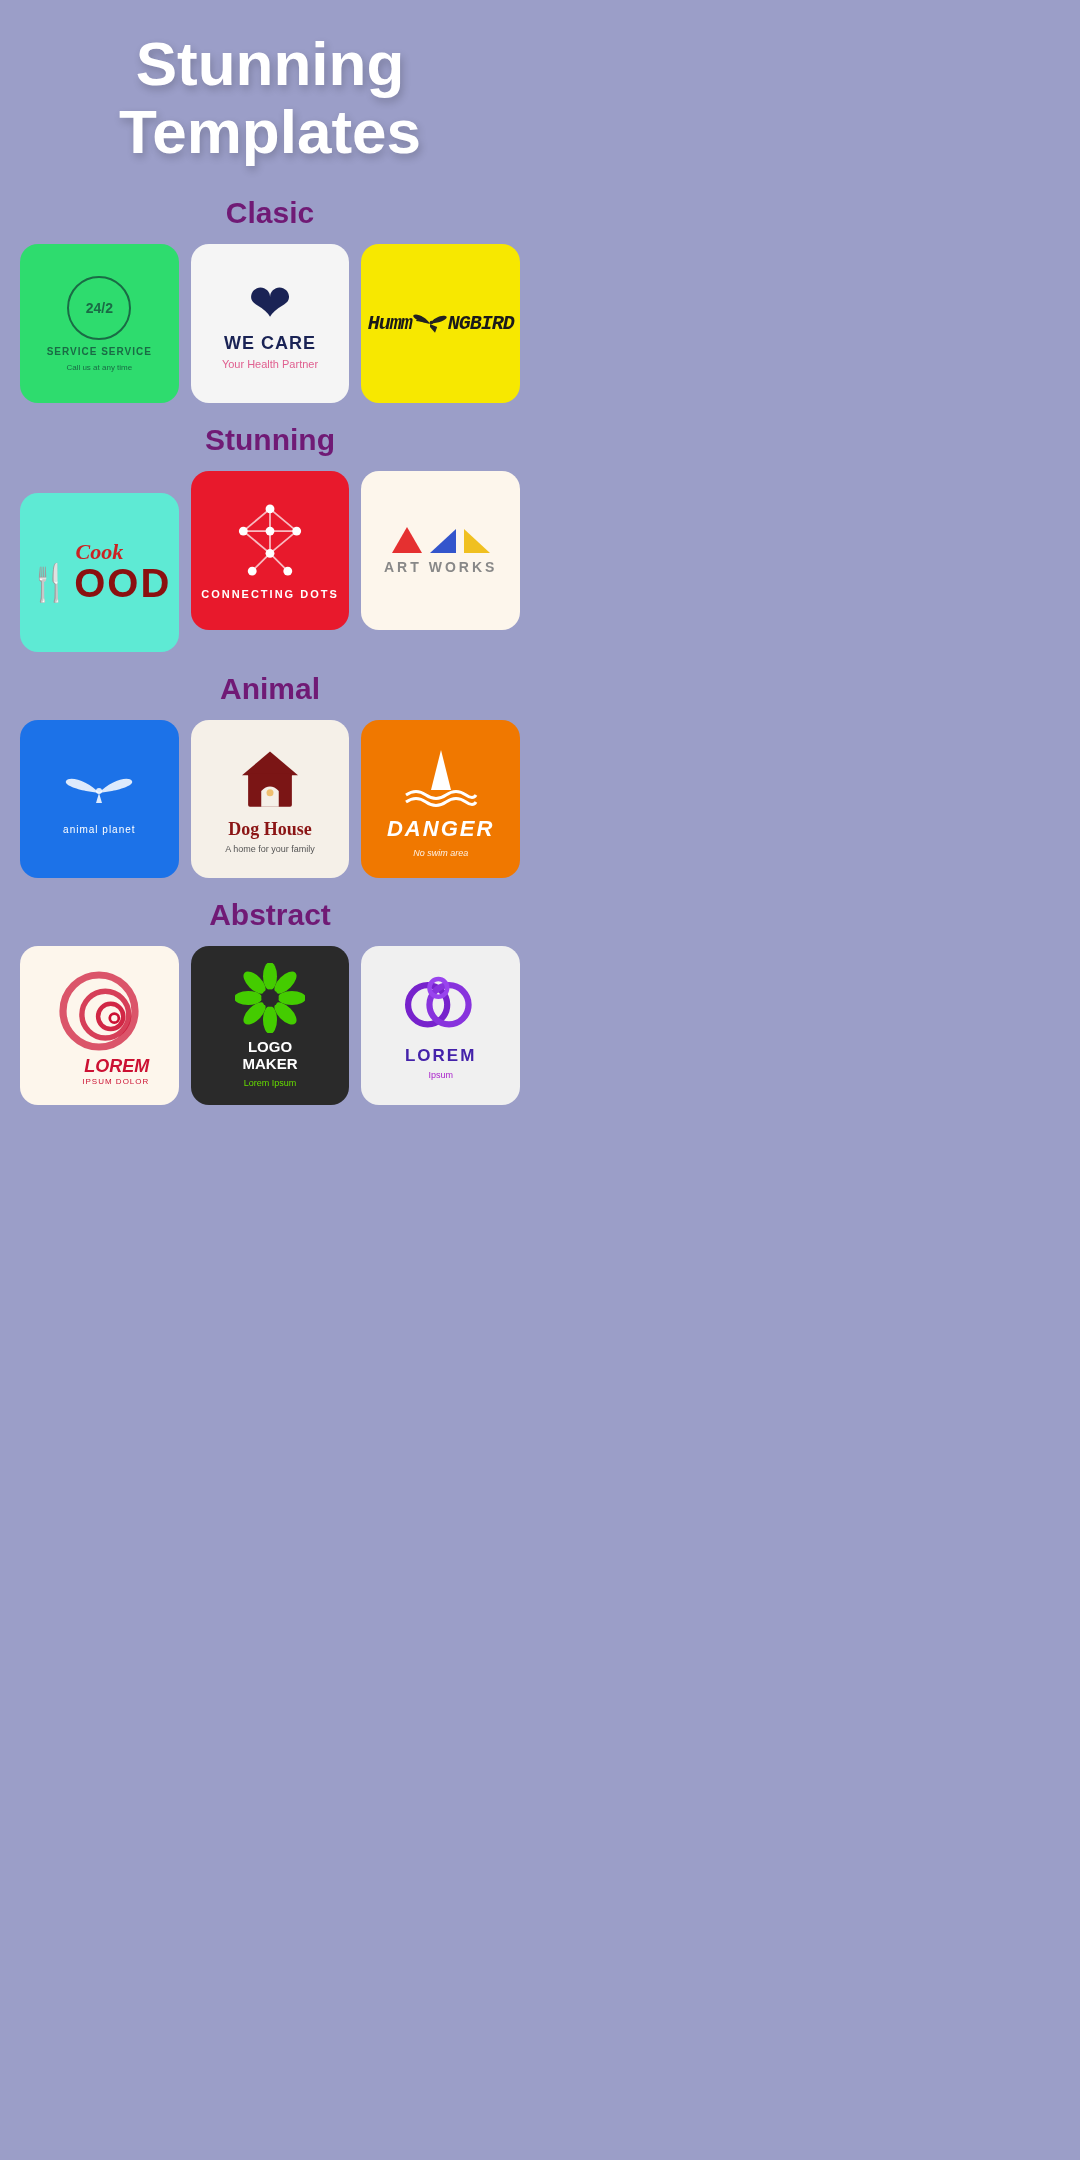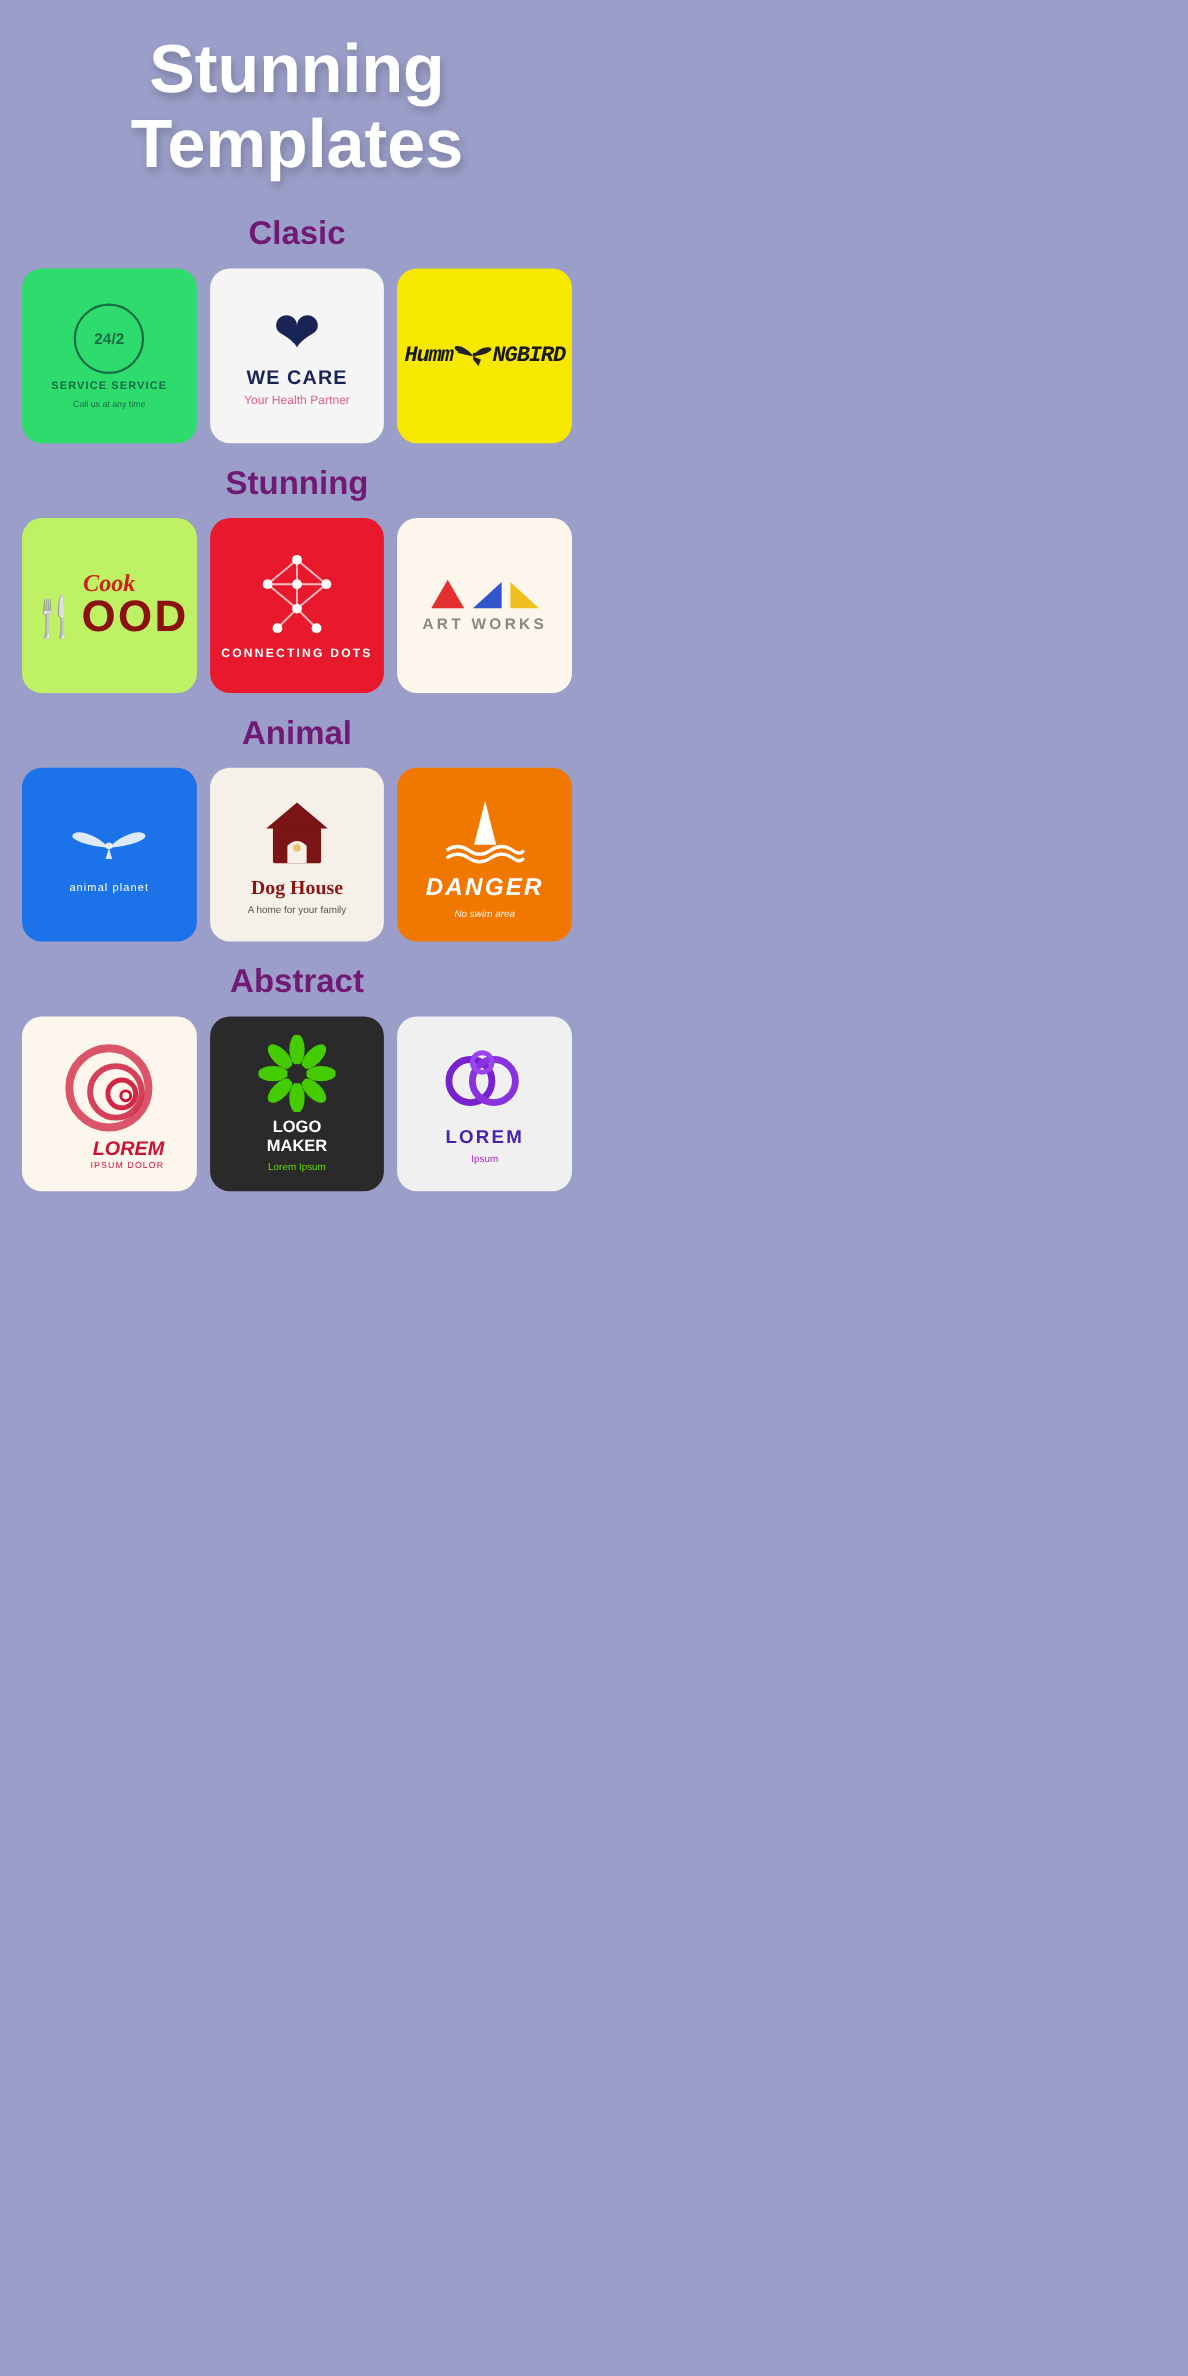--- a/index.html
+++ b/index.html
@@ -134,21 +134,22 @@
     .ngbird-text {
       font-size: 20px;
       font-weight: 900;
       font-style: italic;
       color: #1a1a1a;
       letter-spacing: -1px;
     }
 
     
     .card-cookfood {
-      background: #bef264;
+      background: #5eead4;
+      margin-top: 22px;
     }
     .cookfood-inner {
       display: flex;
       flex-direction: column;
       align-items: center;
       justify-content: center;
       line-height: 1;
     }
     .cook-text {
       font-size: 22px;

